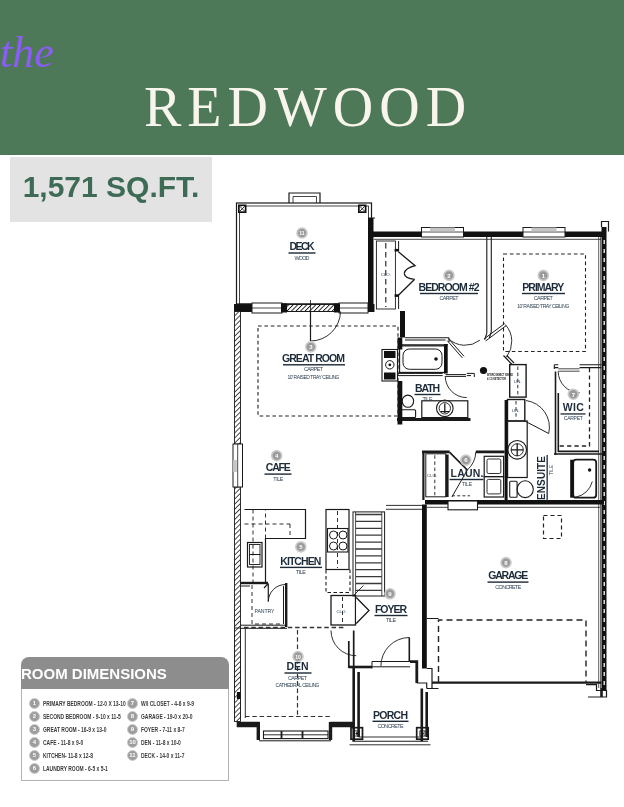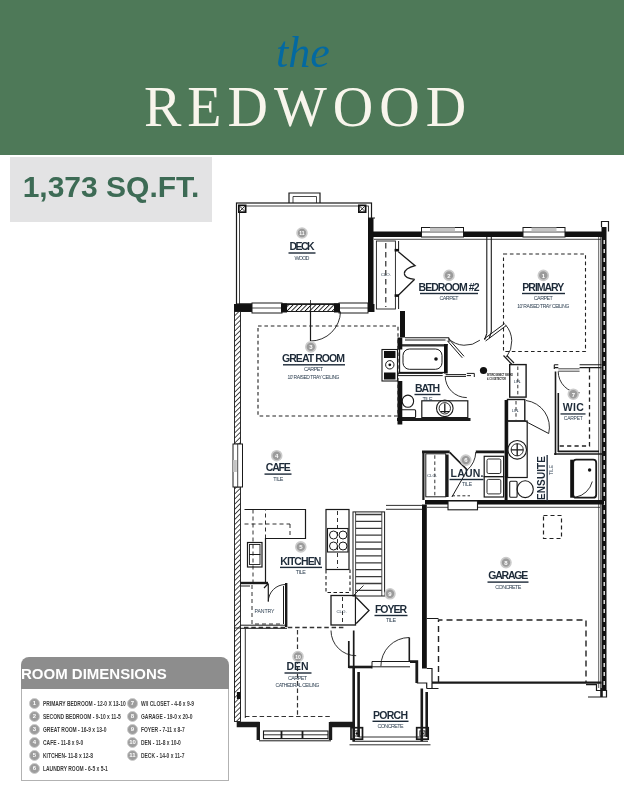--- a/index.html
+++ b/index.html
@@ -1,18 +1,18 @@
 <!DOCTYPE html>
 <html><head>
 <meta charset="utf-8">
 <style>
   html,body{margin:0;padding:0;width:624px;height:807px;background:#fff;overflow:hidden;}
   body{font-family:"Liberation Sans",sans-serif;position:relative;}
   .header{position:absolute;left:0;top:0;width:624px;height:155px;background:#4e7958;}
-  .the{position:absolute;left:0;top:27px;width:606px;text-align:center;font-family:"Liberation Serif",serif;font-style:italic;font-size:44px;color:#0369a1;}
+  .the{position:absolute;left:0;top:27px;width:606px;text-align:left;font-family:"Liberation Serif",serif;font-style:italic;font-size:44px;color:#8b5cf6;}
   .redwood{position:absolute;left:-4px;top:75px;width:624px;text-align:center;font-family:"Liberation Serif",serif;font-size:56px;letter-spacing:6px;color:#f8f5ec;}
   .sqftbox{position:absolute;left:10px;top:157px;width:202px;height:65px;background:#e3e3e4;}
   .sqft{position:absolute;left:0;top:13px;width:202px;text-align:center;font-size:30px;font-weight:bold;color:#3d6b55;}
   .legend{position:absolute;left:21px;top:657px;width:208px;}
   .leghead{height:32px;background:#8d8d8d;border-radius:8px 8px 0 0;color:#fff;font-weight:bold;font-size:15px;text-align:left;line-height:33px;}
   .legbody{background:#fff;border:1px solid #b2b2b2;border-top:none;height:91px;position:relative;}
   .li{position:absolute;font-size:6.6px;font-weight:bold;color:#3a3a3a;white-space:nowrap;transform:scale(0.75,1);transform-origin:0 0;}
   .ci{position:absolute;width:9px;height:9px;border-radius:50%;background:#9d9d9d;border:1.5px solid #cccccc;color:#fff;font-size:6px;font-weight:bold;text-align:center;line-height:9.5px;}
   svg{position:absolute;left:0;top:0;}
 </style>
@@ -21,21 +21,21 @@
 
 <div class="header"></div>
 
 <div class="the">the</div>
 
 <div class="redwood">REDWOOD</div>
 
 <div class="sqftbox"></div>
 
 <div class="sqftbox" style="background:none;">
-    <div class="sqft">1,373 SQ.FT.</div>
+    <div class="sqft">1,571 SQ.FT.</div>
   </div>
 
 <svg width="624" height="807" viewBox="0 0 624 807">
 <defs>
   <pattern id="hatch" width="3.6" height="3.6" patternUnits="userSpaceOnUse" patternTransform="rotate(45)">
     <rect width="3.6" height="3.6" fill="#fff"></rect>
     <line x1="0" y1="0" x2="0" y2="3.6" stroke="#111" stroke-width="1.5"></line>
   </pattern>
   <pattern id="hatch2" width="3.2" height="3.2" patternUnits="userSpaceOnUse" patternTransform="rotate(45)">
     <rect width="3.2" height="3.2" fill="#fff"></rect>

